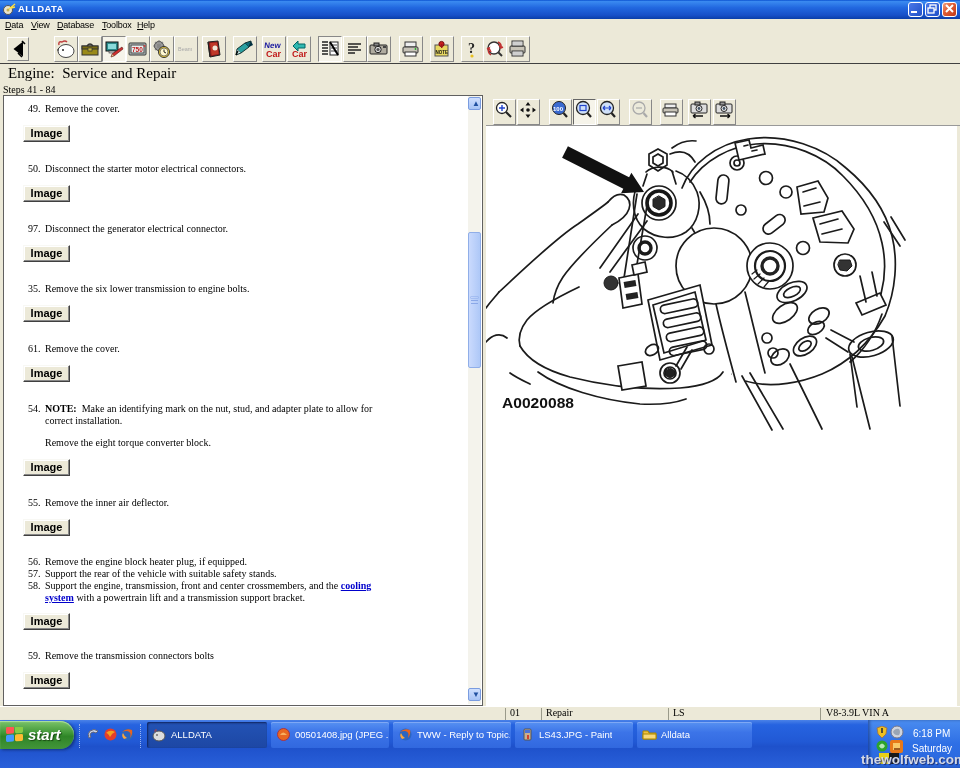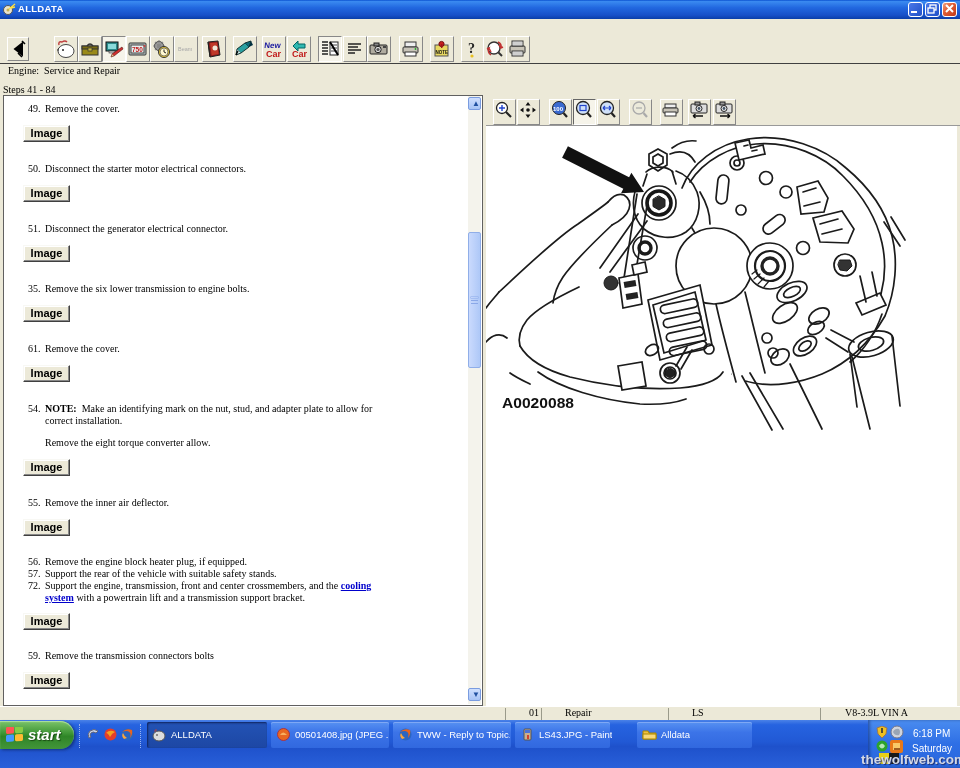--- a/index.html
+++ b/index.html
@@ -25,21 +25,21 @@
 
   
   #toolbar{left:0;top:34px;width:960px;height:29px;background:#ece9d8;}
   .tbtn{position:absolute;top:2px;width:24px;height:26px;background:#ece9d8;
     border:1px solid;border-color:#fff #888 #888 #fff;box-sizing:border-box;}
   .tbtn.pressed{border-color:#888 #fff #fff #888;background:#f6f4ea;}
   .tbtn svg{position:absolute;left:1px;top:2px;}
 
   
   #header{left:0;top:63px;width:960px;height:32px;background:#ece9d8;border-top:1px solid #404040;box-sizing:border-box;}
-  #header .h1{position:absolute;left:8px;top:1px;font-family:"Liberation Serif",serif;font-size:10px;color:#000;}
+  #header .h1{position:absolute;left:8px;top:1px;font-family:"Liberation Serif",serif;font-size:15px;color:#000;}
   #header .h2{position:absolute;left:3px;top:20px;font-family:"Liberation Serif",serif;font-size:10px;color:#000;}
 
   
   #leftpanel{left:3px;top:95px;width:480px;height:611px;background:#fff;
     border:1px solid #606060;box-sizing:border-box;font-family:"Liberation Serif",serif;font-size:10px;color:#000;}
   .step{position:absolute;left:0;width:450px;}
   .stepnum{position:absolute;left:24px;top:0;}
   .steptxt{position:absolute;left:41px;top:0;width:331px;line-height:12px;}
   .imgbtn{position:absolute;left:19px;width:47px;height:17px;background:#ece9d8;
     border:1px solid;border-color:#f8f8f4 #404040 #404040 #f8f8f4;box-shadow:inset -1px -1px 0 #888,inset 1px 1px 0 #fff;
@@ -61,21 +61,21 @@
   #rtoolbar{left:486px;top:96px;width:474px;height:30px;background:#ece9d8;border-bottom:1px solid #999;box-sizing:border-box;}
   .rbtn{position:absolute;top:3px;width:23px;height:26px;background:#ece9d8;
     border:1px solid;border-color:#fff #888 #888 #fff;box-sizing:border-box;}
   .rbtn.pressed{border-color:#666 #fff #fff #666;background:#f6f4ea;}
   #rview{left:486px;top:126px;width:471px;height:580px;background:#fff;}
 
   
   #statusbar{left:0;top:706px;width:960px;height:14px;background:#ece9d8;border-top:1px solid #fff;
     font-family:"Liberation Serif",serif;font-size:10px;color:#000;}
   #statusbar .sep{position:absolute;top:1px;height:12px;width:1px;background:#9a9a8a;}
-  #statusbar span{position:absolute;top:0px;margin-left:19px;}
+  #statusbar span{position:absolute;top:0px;}
 
   
   #taskbar{left:0;top:720px;width:960px;height:48px;
     background:linear-gradient(#4a82e8,#2663e0 10%,#2159d5 45%,#1e51cb 55%,#2960da);}
   #startbtn{left:0;top:721px;width:74px;height:28px;border-radius:0 14px 14px 0;
     background:linear-gradient(#7cc46a,#3d9434 45%,#2f8527 55%,#42953a);
     box-shadow:inset 0 1px 1px #b0e0a0, 2px 1px 3px rgba(0,0,20,.4);
     color:#fff;font-weight:bold;font-style:italic;font-size:15px;}
   #startbtn .stxt{position:absolute;left:28px;top:5px;text-shadow:1px 1px 1px #1a4a14;}
   .tbtask{position:absolute;top:722px;height:26px;border-radius:2px;
@@ -107,20 +107,27 @@
         </svg></div>
     <div class="abs capbtn" id="btnmax"><svg width="13" height="12" viewBox="0 0 13 12">
           <rect x="4" y="2" width="6" height="5" fill="none" stroke="#fff" stroke-width="1.3"></rect>
           <rect x="2" y="5" width="6" height="5" fill="#3a68d8" stroke="#fff" stroke-width="1.3"></rect>
         </svg></div>
     <div class="abs capbtn" id="btncls"><svg width="13" height="12" viewBox="0 0 13 12">
           <path d="M3 2 L10 9 M10 2 L3 9" stroke="#fff" stroke-width="2"></path>
         </svg></div>
   </div>
 
+  <div id="menubar" class="abs">
+    <span style="left:5px"><u>D</u>ata</span>
+    <span style="left:31px"><u>V</u>iew</span>
+    <span style="left:57px"><u>D</u>atabase</span>
+    <span style="left:102px"><u>T</u>oolbox</span>
+    <span style="left:137px"><u>H</u>elp</span>
+  </div>
 
   <div id="toolbar" class="abs">
     <div class="tbtn" style="left:7px;width:22px;height:24px;top:3px">
       <svg width="20" height="18" viewBox="0 0 20 18">
           <path d="M14 1.5 L4.5 9 L14 16.5 Z" fill="#000"></path>
           <path d="M13 1 L16 4 M9 13 L13 17" stroke="#000" stroke-width="1.6"></path>
         </svg>
     </div>
     <div class="tbtn" style="left:54px">
       <svg width="20" height="20" viewBox="0 0 20 20">
@@ -272,57 +279,57 @@
         <span class="stepnum">49.</span>
         <span class="steptxt">Remove the cover.</span>
       </div>
     <div class="imgbtn" style="top:29px">Image</div>
     <div class="step" style="top:67px">
         <span class="stepnum">50.</span>
         <span class="steptxt">Disconnect the starter motor electrical connectors.</span>
       </div>
     <div class="imgbtn" style="top:89px">Image</div>
     <div class="step" style="top:127px">
-        <span class="stepnum">51.</span>
+        <span class="stepnum">97.</span>
         <span class="steptxt">Disconnect the generator electrical connector.</span>
       </div>
     <div class="imgbtn" style="top:149px">Image</div>
     <div class="step" style="top:187px">
         <span class="stepnum">35.</span>
         <span class="steptxt">Remove the six lower transmission to engine bolts.</span>
       </div>
     <div class="imgbtn" style="top:209px">Image</div>
     <div class="step" style="top:247px">
         <span class="stepnum">61.</span>
         <span class="steptxt">Remove the cover.</span>
       </div>
     <div class="imgbtn" style="top:269px">Image</div>
     <div class="step" style="top:307px">
         <span class="stepnum">54.</span>
         <span class="steptxt"><b>NOTE:</b>&nbsp; Make an identifying mark on the nut, stud, and adapter plate to allow for correct installation.</span>
       </div>
     <div class="step" style="top:341px">
-        <span class="steptxt">Remove the eight torque converter allow.</span>
+        <span class="steptxt">Remove the eight torque converter block.</span>
       </div>
     <div class="imgbtn" style="top:363px">Image</div>
     <div class="step" style="top:401px">
         <span class="stepnum">55.</span>
         <span class="steptxt">Remove the inner air deflector.</span>
       </div>
     <div class="imgbtn" style="top:423px">Image</div>
     <div class="step" style="top:460px">
         <span class="stepnum">56.</span>
         <span class="steptxt">Remove the engine block heater plug, if equipped.</span>
       </div>
     <div class="step" style="top:472px">
         <span class="stepnum">57.</span>
         <span class="steptxt">Support the rear of the vehicle with suitable safety stands.</span>
       </div>
     <div class="step" style="top:484px">
-        <span class="stepnum">72.</span>
+        <span class="stepnum">58.</span>
         <span class="steptxt">Support the engine, transmission, front and center crossmembers, and the <a class="lk">cooling system</a> with a powertrain lift and a transmission support bracket.</span>
       </div>
     <div class="imgbtn" style="top:517px">Image</div>
     <div class="step" style="top:554px">
         <span class="stepnum">59.</span>
         <span class="steptxt">Remove the transmission connectors bolts</span>
       </div>
     <div class="imgbtn" style="top:576px">Image</div>
   </div>
 
@@ -568,21 +575,21 @@
     <div class="ttxt">00501408.jpg (JPEG ...</div>
   </div>
   <div class="tbtask" style="left:393px;width:118px">
     <svg class="ticn" viewBox="0 0 15 15">
         <circle cx="7.5" cy="7.5" r="6" fill="#2a65c0"></circle>
         <path d="M2 5 Q6 1 12 3 Q13 7 10 11 Q12 5 7 4 Q4 4 2 5Z" fill="#e8641f"></path>
         <path d="M4 12 Q1 9 3 6 Q4 9 7 11Z" fill="#f8a641"></path>
       </svg>
     <div class="ttxt">TWW - Reply to Topic...</div>
   </div>
-  <div class="tbtask" style="left:515px;width:95px">
+  <div class="tbtask" style="left:515px;width:118px">
     <svg class="ticn" viewBox="0 0 15 15">
         <rect x="4" y="2" width="7" height="11" rx="1" fill="#c8b090" stroke="#555"></rect>
         <path d="M5 3 l5 0 0 3 -5 0z" fill="#4a72d8"></path>
         <path d="M7 8 l2 0 0 4 -2 0z" fill="#d04030"></path>
       </svg>
     <div class="ttxt">LS43.JPG - Paint</div>
   </div>
   <div class="tbtask" style="left:637px;width:115px">
     <svg class="ticn" viewBox="0 0 15 15">
         <path d="M1 4 L6 4 L7 6 L14 6 L14 12 L1 12 Z" fill="#f0c040" stroke="#a80"></path>

